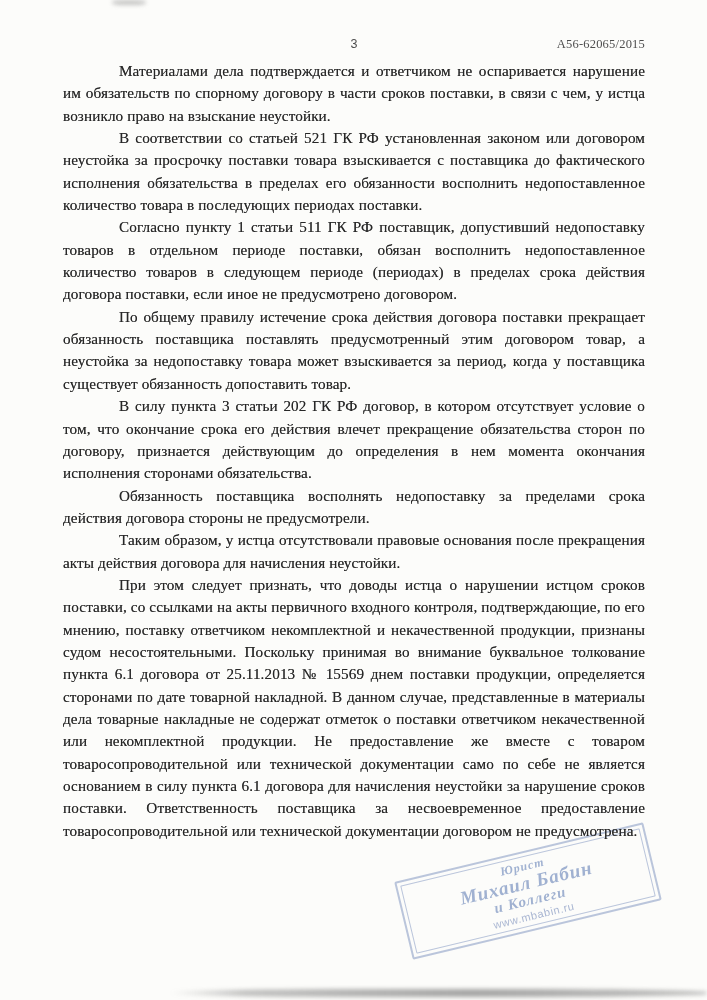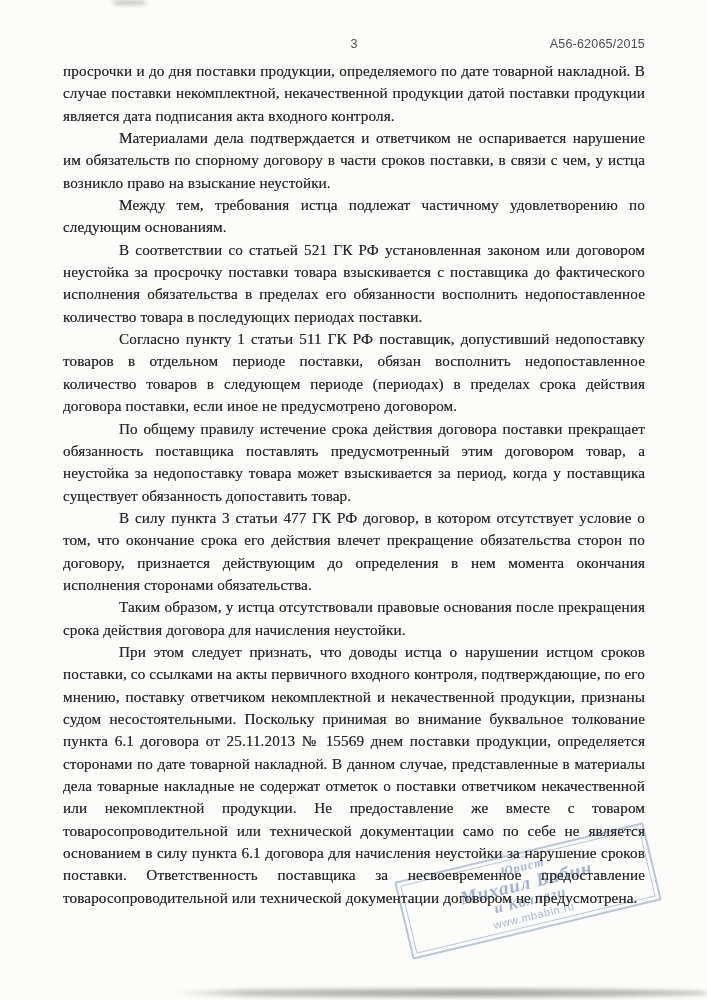--- a/index.html
+++ b/index.html
@@ -29,20 +29,21 @@
   }
   .pagenum {
     position: absolute;
     left: 50%;
     transform: translateX(-50%);
   }
   .casenum {
     position: absolute;
     right: 0;
     letter-spacing: 0.2px;
+    font-family: Liberation Serif, serif;
   }
   .body-text {
     position: absolute;
     left: 63px;
     top: 60px;
     width: 582px;
     z-index: 2;
     font-size: 15.2px;
     line-height: 22.35px;
     color: #272727;
@@ -153,27 +154,26 @@
   <div class="stamp">
     <div class="stamp-inner">
       <div class="stamp-line1">Юрист</div>
       <div class="stamp-line2">Михаил Бабин</div>
       <div class="stamp-line3">и Коллеги</div>
       <div class="stamp-url">www.mbabin.ru</div>
     </div>
   </div>
 
   <div class="body-text">
-    <p class="cont">просрочки и до дня поставки продукции, определяемого по дате товарной накладной. В случае поставки некомплектной, некачественной продукции датой поставки продукции является дата подписания акта входного контроля.</p>
     <p>Материалами дела подтверждается и ответчиком не оспаривается нарушение им обязательств по спорному договору в части сроков поставки, в связи с чем, у истца возникло право на взыскание неустойки.</p>
-    <p>Между тем, требования истца подлежат частичному удовлетворению по следующим основаниям.</p>
     <p>В соответствии со статьей 521 ГК РФ установленная законом или договором неустойка за просрочку поставки товара взыскивается с поставщика до фактического исполнения обязательства в пределах его обязанности восполнить недопоставленное количество товара в последующих периодах поставки.</p>
     <p>Согласно пункту 1 статьи 511 ГК РФ поставщик, допустивший недопоставку товаров в отдельном периоде поставки, обязан восполнить недопоставленное количество товаров в следующем периоде (периодах) в пределах срока действия договора поставки, если иное не предусмотрено договором.</p>
     <p>По общему правилу истечение срока действия договора поставки прекращает обязанность поставщика поставлять предусмотренный этим договором товар, а неустойка за недопоставку товара может взыскивается за период, когда у поставщика существует обязанность допоставить товар.</p>
-    <p>В силу пункта 3 статьи 477 ГК РФ договор, в котором отсутствует условие о том, что окончание срока его действия влечет прекращение обязательства сторон по договору, признается действующим до определения в нем момента окончания исполнения сторонами обязательства.</p>
-    <p>Таким образом, у истца отсутствовали правовые основания после прекращения срока действия договора для начисления неустойки.</p>
+    <p>В силу пункта 3 статьи 202 ГК РФ договор, в котором отсутствует условие о том, что окончание срока его действия влечет прекращение обязательства сторон по договору, признается действующим до определения в нем момента окончания исполнения сторонами обязательства.</p>
+    <p>Обязанность поставщика восполнять недопоставку за пределами срока действия договора стороны не предусмотрели.</p>
+    <p>Таким образом, у истца отсутствовали правовые основания после прекращения акты действия договора для начисления неустойки.</p>
     <p>При этом следует признать, что доводы истца о нарушении истцом сроков поставки, со ссылками на акты первичного входного контроля, подтверждающие, по его мнению, поставку ответчиком некомплектной и некачественной продукции, признаны судом несостоятельными. Поскольку принимая во внимание буквальное толкование пункта 6.1 договора от 25.11.2013 № 15569 днем поставки продукции, определяется сторонами по дате товарной накладной. В данном случае, представленные в материалы дела товарные накладные не содержат отметок о поставки ответчиком некачественной или некомплектной продукции. Не предоставление же вместе с товаром товаросопроводительной или технической документации само по себе не является основанием в силу пункта 6.1 договора для начисления неустойки за нарушение сроков поставки. Ответственность поставщика за несвоевременное предоставление товаросопроводительной или технической документации договором не предусмотрена.</p>
 
   </div>
 
   <div class="bottom-smudge"></div>
 
 </div>
 
 </body></html>

